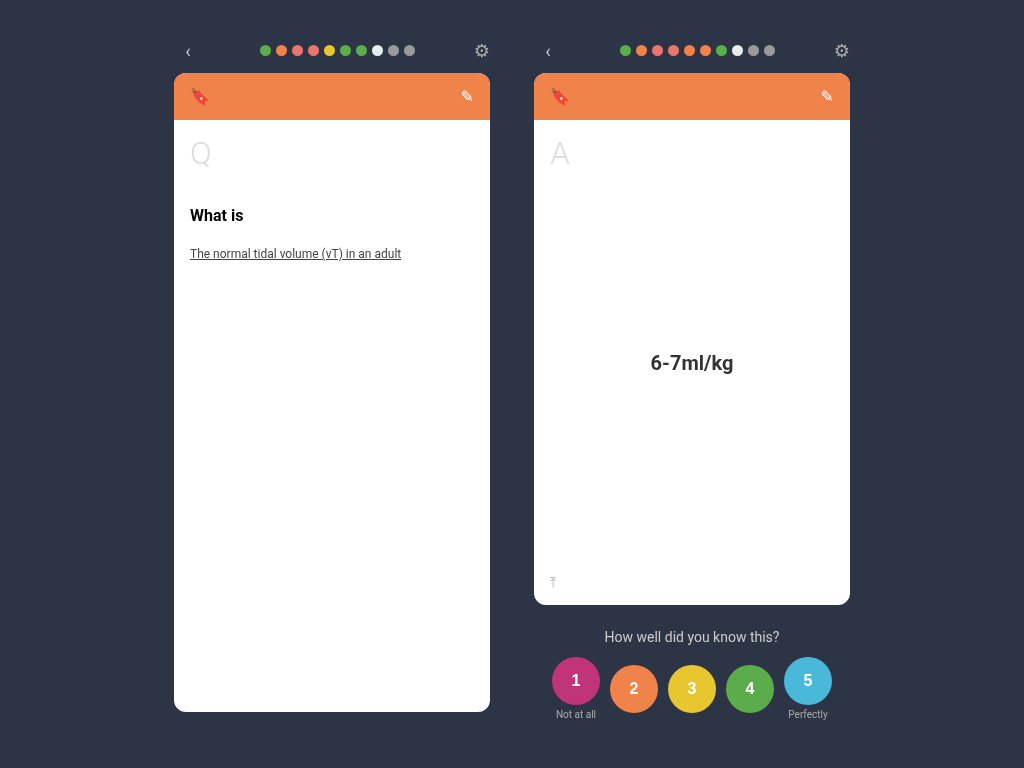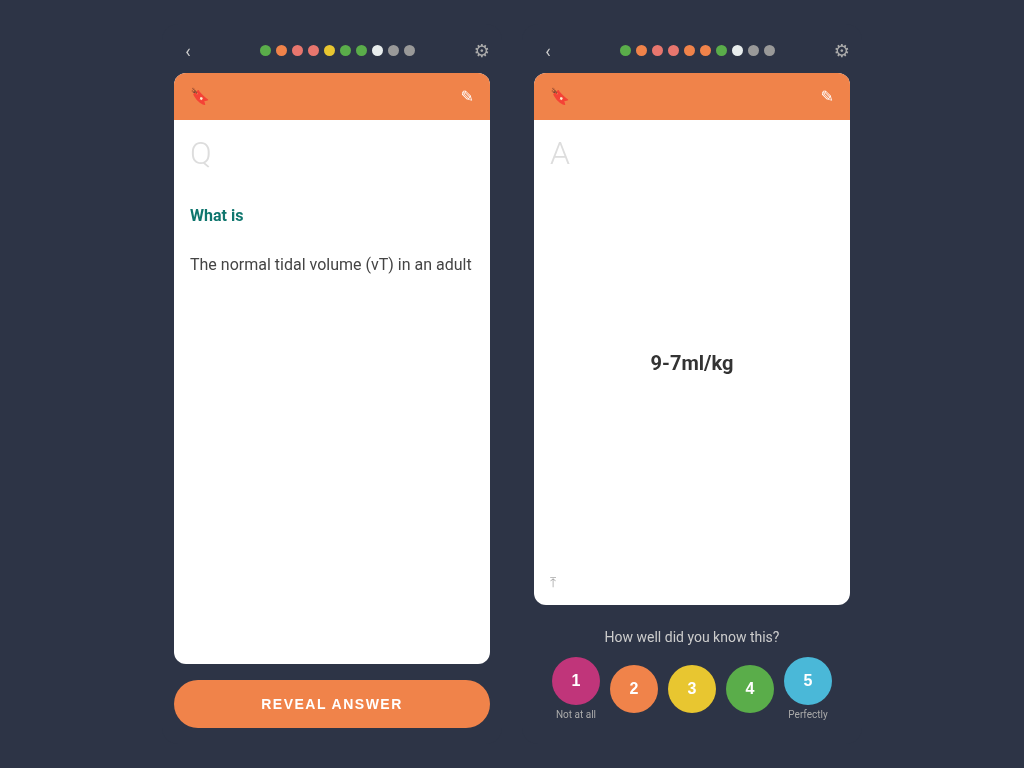--- a/index.html
+++ b/index.html
@@ -98,28 +98,29 @@
     }
 
     .card-content {
       margin-top: 60px;
       padding: 10px 0;
     }
 
     .card-content .question-what {
       font-weight: 700;
       font-size: 16px;
-      margin-bottom: 28px;
-      color: #0f766e;
+      margin-bottom: 20px;
+      color: #000000;
     }
 
     .card-content .question-body {
-      font-size: 16px;
+      font-size: 12px;
       color: #444;
       line-height: 1.5;
+      text-decoration: underline;
     }
 
     .answer-content {
       display: flex;
       align-items: center;
       justify-content: center;
       height: 100%;
     }
 
     .answer-text {
@@ -231,21 +232,20 @@
     </div>
     <div class="card-body">
       <div class="card-label">Q</div>
       <div class="card-content">
         <div class="question-what">What is</div>
         <div class="question-body">The normal tidal volume (vT) in an adult</div>
       </div>
     </div>
   </div>
 
-  <button class="reveal-btn">REVEAL ANSWER</button>
 </div>
 
 <div class="phone-panel">
   <div class="top-bar">
     <div class="back-btn">‹</div>
     <div class="dots-row" id="right-dots">
         <div class="dot" style="background: rgb(90, 173, 74);"></div>
         <div class="dot" style="background: rgb(240, 131, 74);"></div>
         <div class="dot" style="background: rgb(232, 118, 110);"></div>
         <div class="dot" style="background: rgb(232, 118, 110);"></div>
@@ -260,21 +260,21 @@
   </div>
 
   <div class="card">
     <div class="card-header">
       <span class="bookmark-icon">🔖</span>
       <span class="edit-icon">✎</span>
     </div>
     <div class="card-body">
       <div class="card-label">A</div>
       <div class="answer-content">
-        <div class="answer-text">9-7ml/kg</div>
+        <div class="answer-text">6-7ml/kg</div>
       </div>
       <div class="chevron-up">⤒</div>
     </div>
   </div>
 
   <div class="rating-section">
     <div class="rating-question">How well did you know this?</div>
     <div class="rating-buttons" id="rating-buttons-container">
         <div class="rating-group">
           <button class="rating-btn rating-btn-1">1</button>

